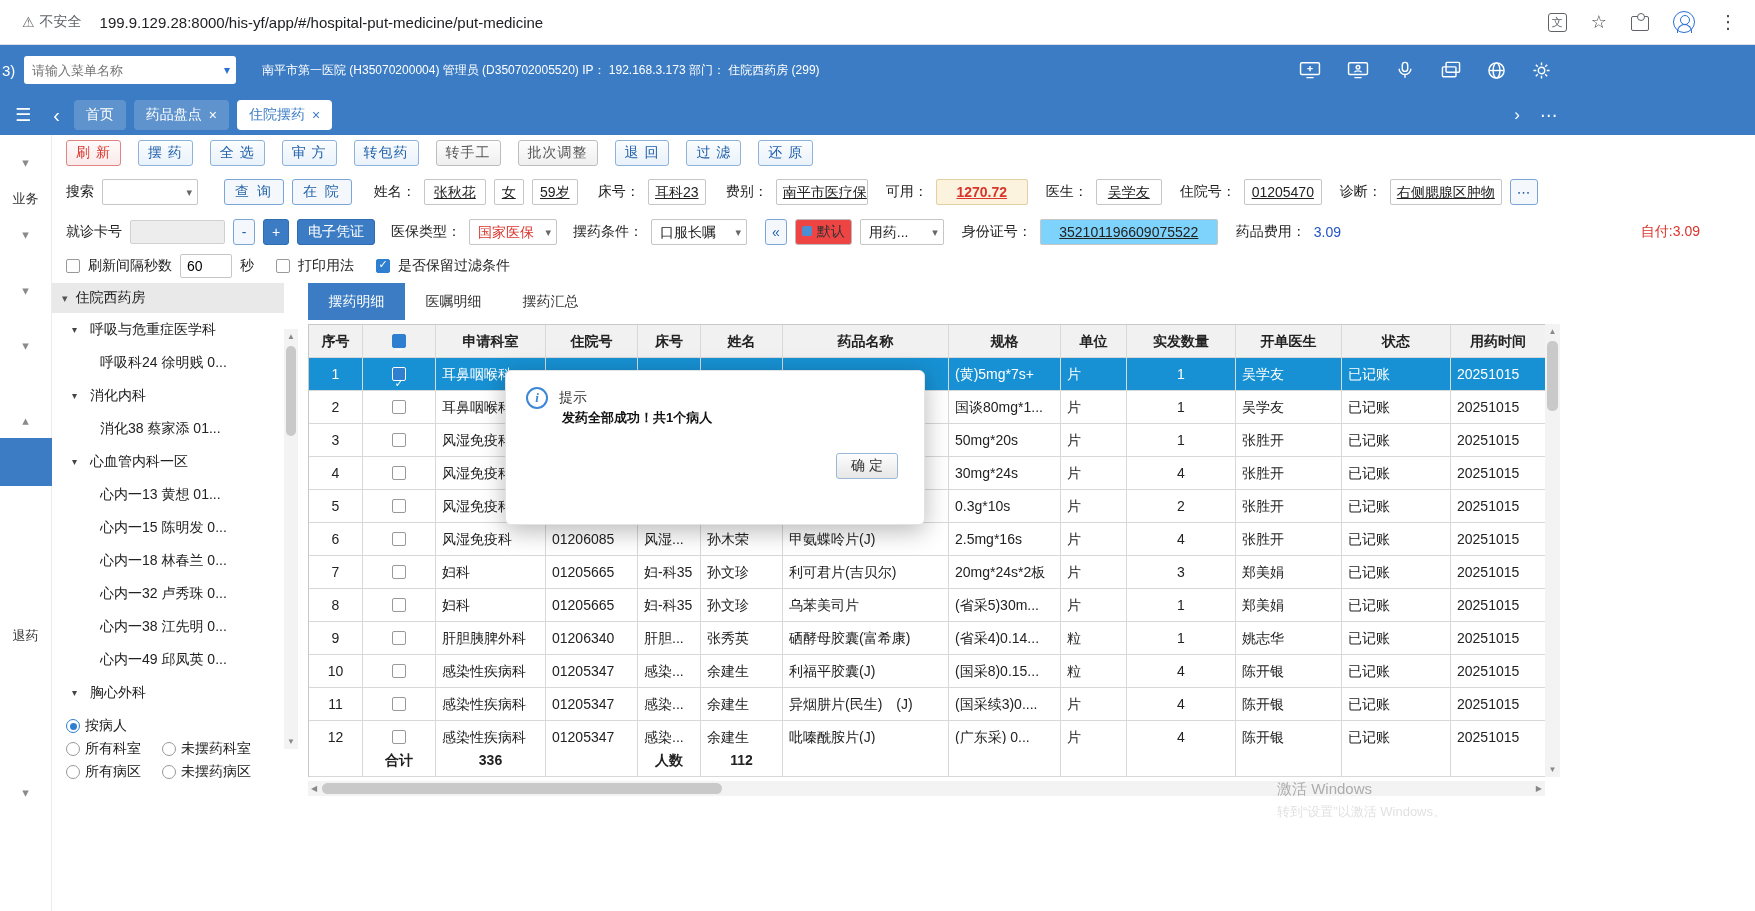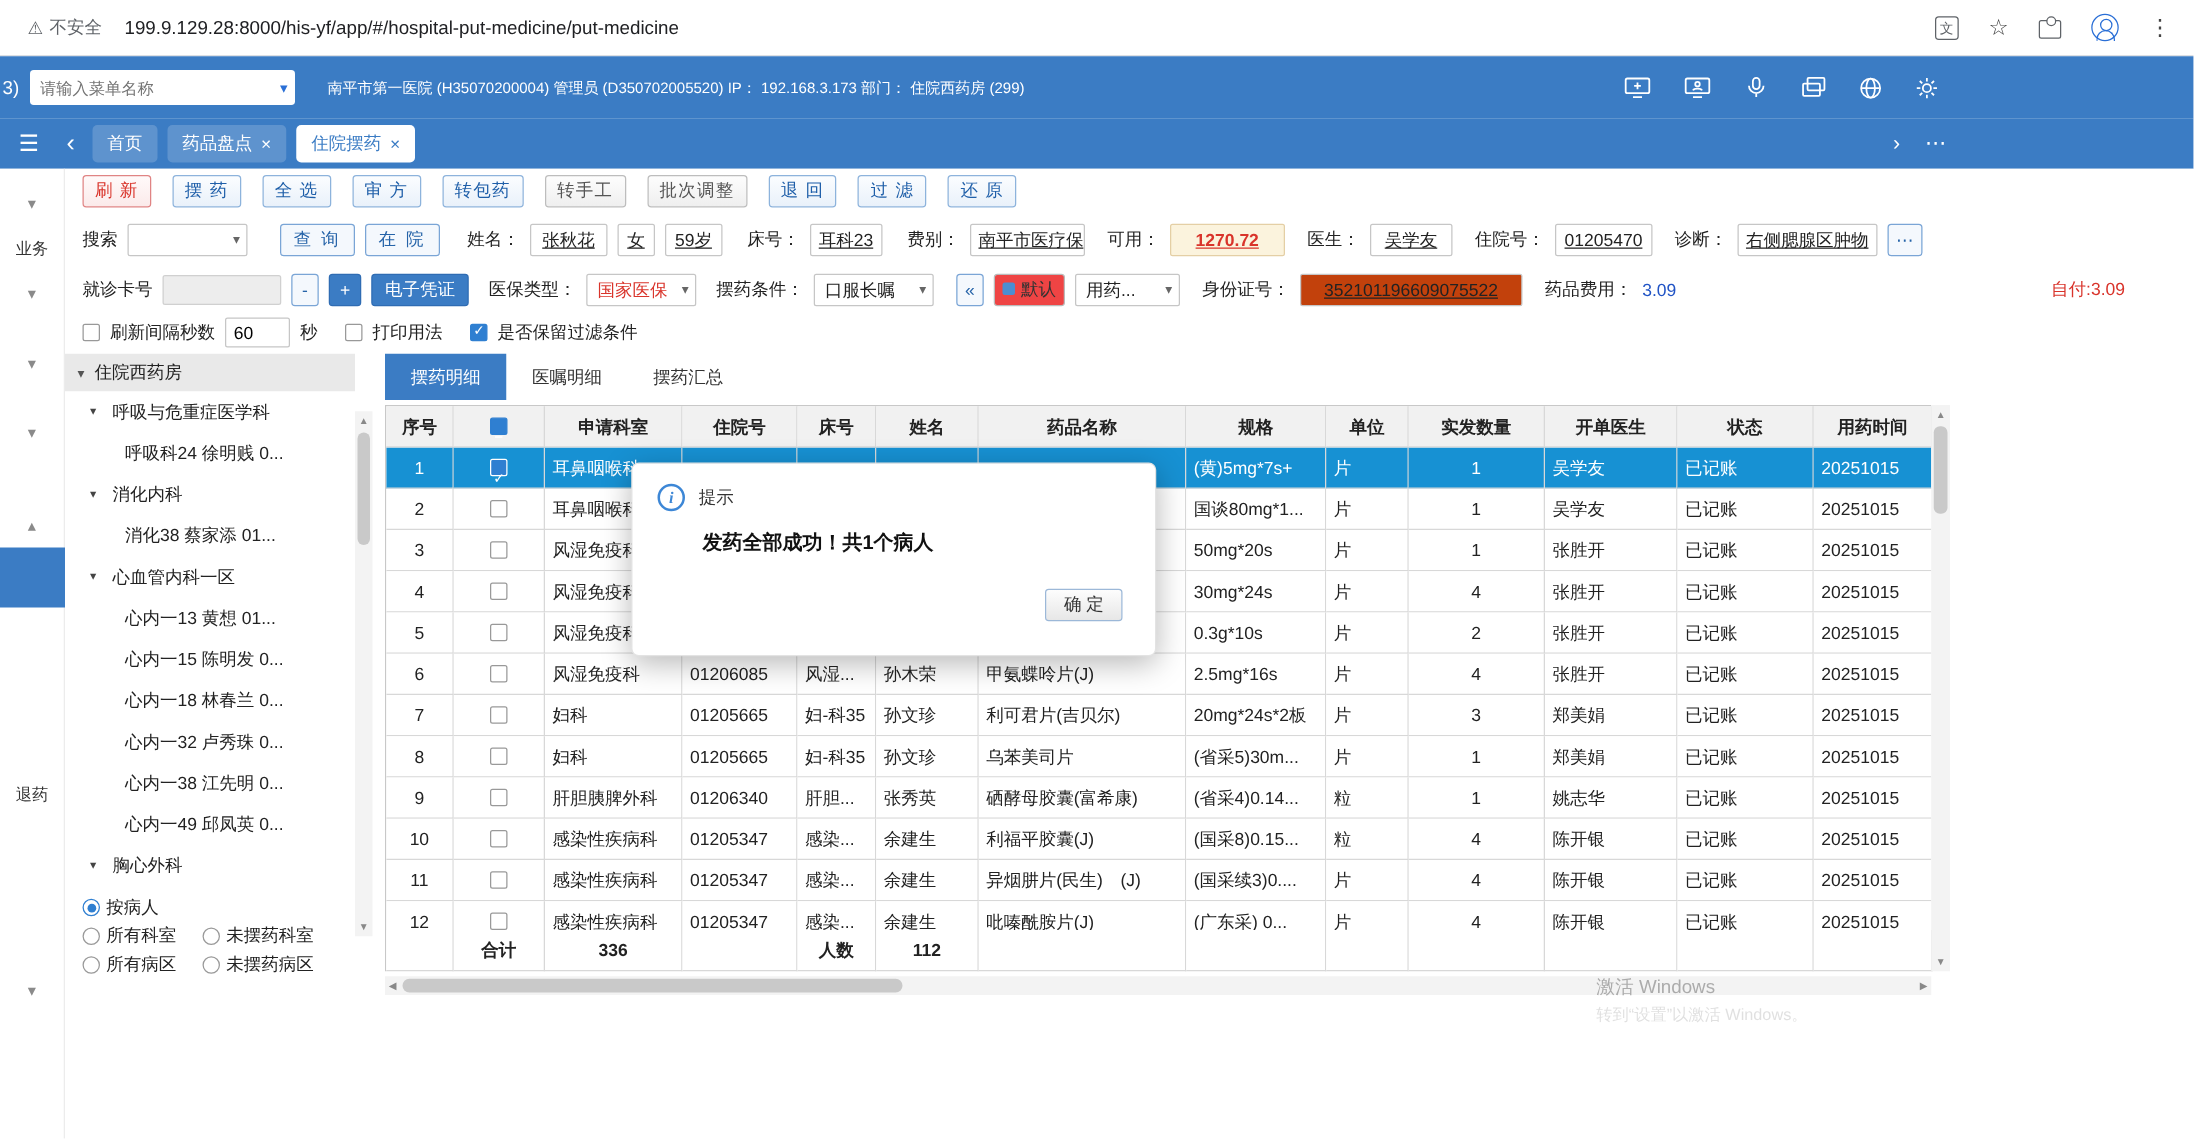--- a/index.html
+++ b/index.html
@@ -56,21 +56,21 @@
   .tbtn.btn-red { border-color:#e08484; color:#d9342b; background:linear-gradient(#fffafa,#fbeaea); }
   .tbtn.btn-gray { border-color:#bdbdbd; color:#555; background:linear-gradient(#fdfdfd,#efefef); }
 
   
   .frow { display:flex; align-items:center; background:#fff; padding-left:14px; white-space:nowrap; }
   .f1 { height:42px; gap:8px; }
   .f2 { height:37px; gap:8px; }
   .f3 { height:31px; gap:8px; }
   .flabel { color:#222; }
   .vbox { height:26px; line-height:24px; border:1px solid #c6c6c6; border-radius:2px; background:#fff; padding:0 6px; text-align:center; overflow:hidden;text-decoration:underline; }
-  .vbox.gray { background:#c2410c; }
+  .vbox.gray { background:#7dd3fc; }
   .sel { height:26px; line-height:24px; border:1px solid #c6c6c6; border-radius:2px; background:#fff; padding:0 5px 0 8px; display:flex; align-items:center; gap:6px; }
   .sel .caret { color:#666; font-size:11px; margin-left:auto; }
   .obtn { height:26px; padding:0 10px; font-family:inherit; font-size:14px; border:1px solid #7aa5d6; color:#2563a8; background:#f4f8fd; border-radius:3px; letter-spacing:2px; cursor:pointer; }
   .obtn.sm { padding:0 6px; letter-spacing:0; }
   .fillbtn { height:26px; padding:0 10px; font-family:inherit; font-size:14px; border:1px solid #2f6cb3; color:#fff; background:var(--accent,#3b7cc4); border-radius:3px; cursor:pointer; }
   .red-val { color:#d9342b; font-weight:bold; }
   .cream { background:#fbf3dd; border-color:#e4cfa5; min-width:92px; }
   .blue-val { color:#2053c5; }
   .selfpay { color:#d9342b; margin-left:auto; margin-right:55px; }
   .ckb { width:14px; height:14px; border:1px solid #999; border-radius:2px; background:#fff; display:inline-block; position:relative; flex:0 0 14px; }
@@ -124,21 +124,21 @@
   .harrow { padding:0 3px; }
   .vscroll { position:absolute; right:0; top:41px; width:15px; height:453px; background:#f3f3f3; display:flex; flex-direction:column; align-items:center; font-size:8px; color:#888; }
   .vscroll .track { flex:1; width:100%; position:relative; }
   .vscroll .thumb { position:absolute; top:2px; left:2px; right:2px; height:70px; background:#c9c9c9; border-radius:5px; }
 
   
   .dialog { position:absolute; left:505px; top:370px; width:420px; height:155px; background:#fff; border:1px solid #e3e3e3; border-radius:6px; box-shadow:0 6px 24px rgba(0,0,0,.28); z-index:100; padding:16px 20px 12px 20px; }
   .dlg-head { display:flex; align-items:center; gap:11px; }
   .info-icon { width:22px; height:22px; border-radius:50%; border:2px solid #3d87d6; color:#3d87d6; font-size:13px; font-weight:bold; font-style:italic; display:flex; align-items:center; justify-content:center; font-family:"Liberation Serif", serif; }
   .dlg-title { font-size:14px; color:#333; }
-  .dlg-msg { margin:15px 0 0 36px; font-size:16px; font-weight:bold; color:#111; }
+  .dlg-msg { margin:0 0 0 36px; font-size:13px; font-weight:bold; color:#111; }
   .dlg-foot { display:flex; justify-content:flex-end; margin-top:26px; padding-right:6px; }
   .dlg-ok { font-family:inherit; font-size:14px; color:#333; background:linear-gradient(#fdfdfd,#e7e7e7); border:1px solid #9cb8d8; border-radius:3px; padding:3px 14px; cursor:pointer; }
 
   
   .watermark { position:absolute; left:1277px; top:780px; color:#9a9a9a; pointer-events:none; }
   .wm1 { font-size:15px; opacity:.8; }
   .wm2 { font-size:13px; opacity:.3; margin-top:4px; }
 </style>
 </head>
 <body>

